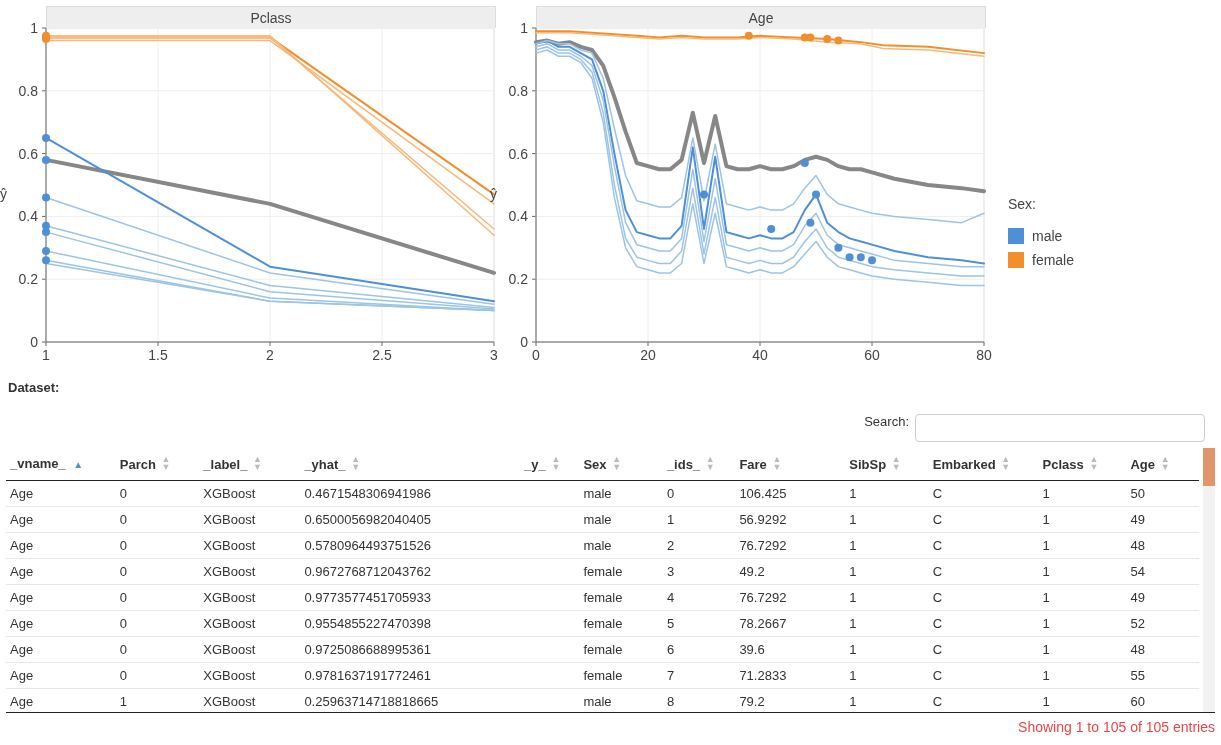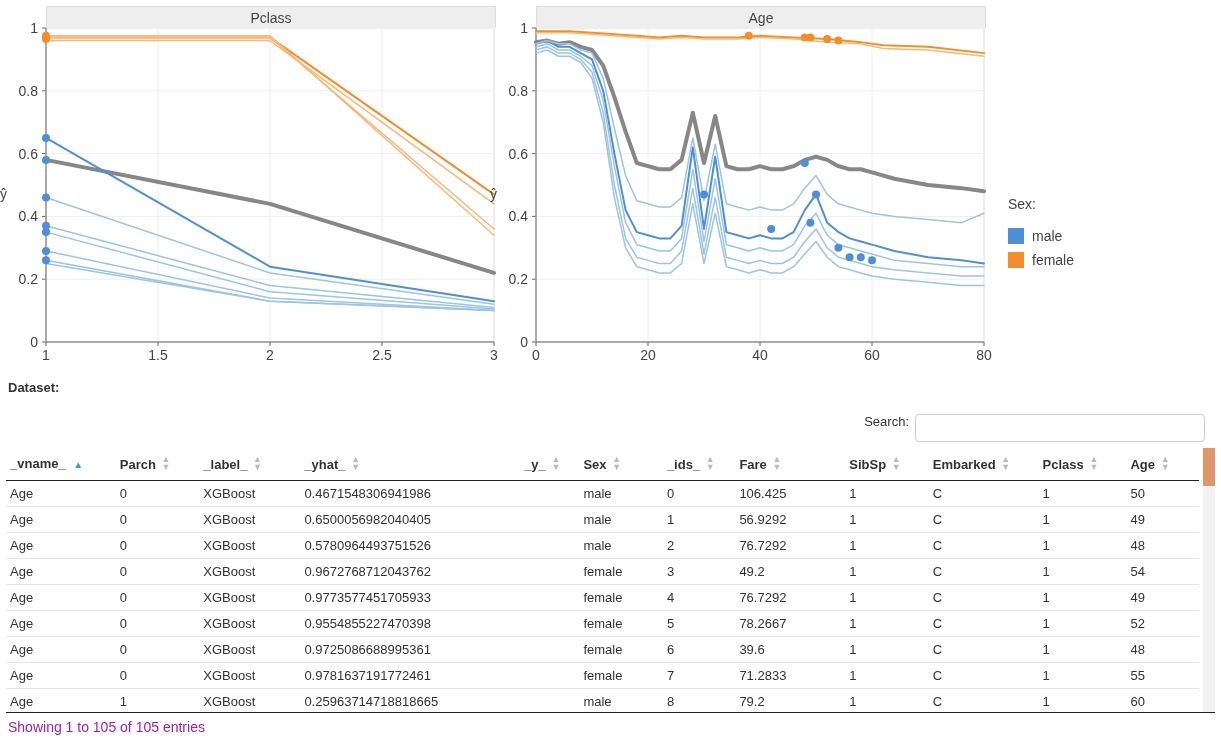--- a/index.html
+++ b/index.html
@@ -105,22 +105,23 @@
   }
   .fake-thumb {
     position:absolute;
     right:0; top:0;
     width:12px;
     height:38px;
     background:#e1956a;
   }
   .footer-info {
     font-size: 14px;
-    color:#a21caf;
+    color:#ef4444;
     padding: 6px 0 0 2px;
+    text-align: right;
   }
   svg { overflow: visible; }
 </style>
 </head>
 <body>
 
 <div class="charts-row">
   <div id="panel-0" class="panel-wrap" style="width:490px;height:360px;">
     <div class="panel-title">Pclass</div>
   <svg width="490" height="360">

